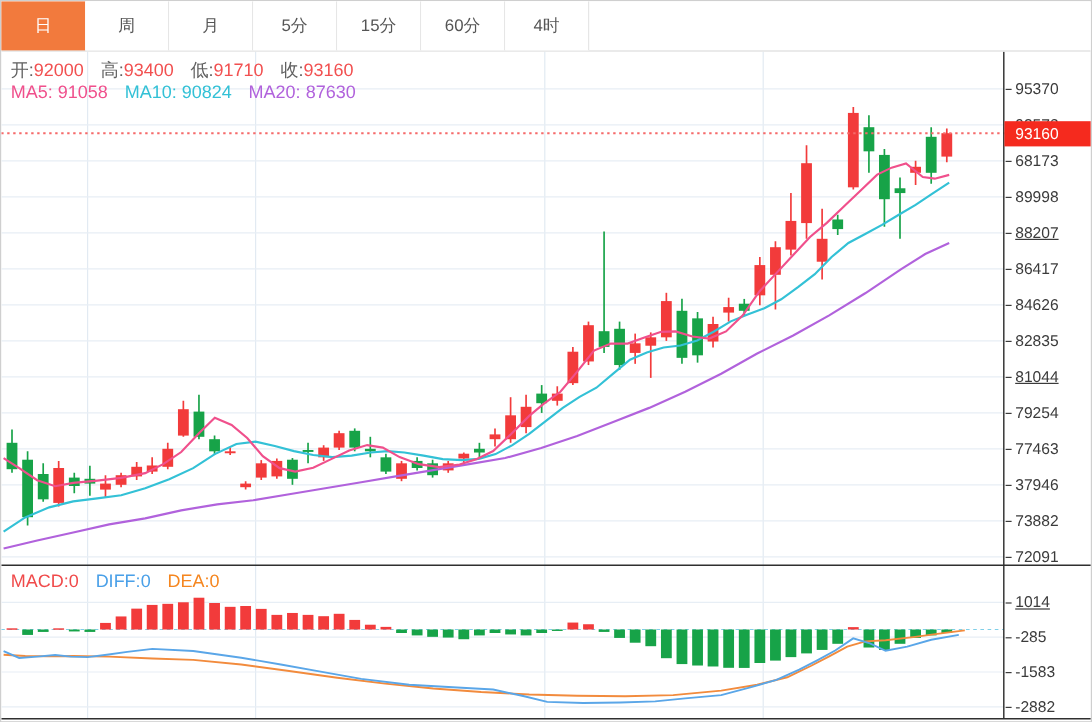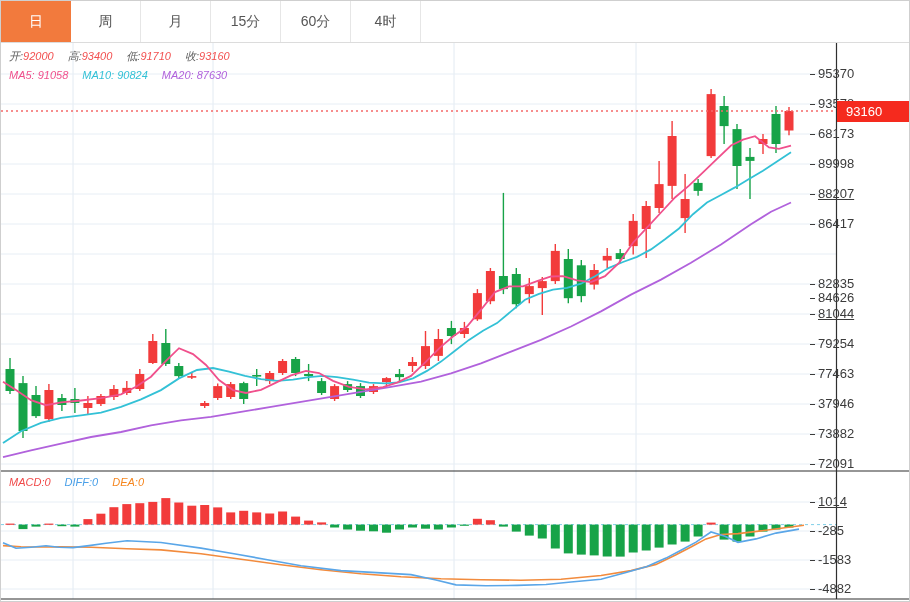--- a/index.html
+++ b/index.html
@@ -1,35 +1,36 @@
 <!DOCTYPE html>
 <html><head>
 <meta charset="utf-8">
 <style>
   html,body{margin:0;padding:0;background:#fff;font-family:"Liberation Sans",sans-serif;}
   .app{position:relative;width:908px;height:600px;border:1px solid #cfcfcf;background:#fff;overflow:hidden;}
   .tabbar{position:absolute;left:0;top:0;width:908px;height:42px;display:flex;align-items:stretch;border-bottom:1px solid #dcdcdc;background:#fff;box-sizing:border-box;z-index:5;}
   .tab{width:70px;display:flex;align-items:center;justify-content:center;font-size:14px;color:#555;border-right:1px solid #e6e6e6;cursor:pointer;box-sizing:border-box;background:#fff;}
   .tab.active{background:#f27a3d;color:#fff;border:none;margin:0;}
   #chart-svg{position:absolute;left:0;top:0;}
-  .readout{position:absolute;font-size:11px;white-space:nowrap;z-index:4;font-style:italic;}
+  .readout{position:absolute;font-size:15px;white-space:nowrap;z-index:4;}
   .readout .grp{margin-right:14px;}
-  .axis{position:absolute;left:808px;top:0;width:72px;height:444px;z-index:3;}
+  .axis{position:absolute;left:836px;top:0;width:72px;height:444px;z-index:3;}
   .tick{position:absolute;left:0;height:18px;line-height:18px;font-size:13px;color:#3b3b3b;padding-left:9px;}
   .tick::before{content:"";position:absolute;left:1px;top:9px;width:5px;height:1px;background:#3b3b3b;}
   .price-tag{position:absolute;left:836px;width:72px;height:21px;line-height:21px;background:#f52a1e;color:#fff;font-size:13px;padding-left:9px;box-sizing:border-box;z-index:6;}
 </style>
 </head>
 <body>
 
 <div class="app">
   <div class="tabbar" id="tabbar">
       <div class="tab active">日</div>
       <div class="tab">周</div>
       <div class="tab">月</div>
+      <div class="tab">5分</div>
       <div class="tab">15分</div>
       <div class="tab">60分</div>
       <div class="tab">4时</div>
     </div>
   <svg id="chart-svg" width="910" height="602" viewBox="0 0 910 602">
       <line x1="72" y1="42" x2="72" y2="598" stroke="#e2eaf2" stroke-width="1"></line>
       <line x1="212" y1="42" x2="212" y2="598" stroke="#e2eaf2" stroke-width="1"></line>
       <line x1="453" y1="42" x2="453" y2="598" stroke="#e2eaf2" stroke-width="1"></line>
       <line x1="635" y1="42" x2="635" y2="598" stroke="#e2eaf2" stroke-width="1"></line>
       <line x1="0" y1="73" x2="836" y2="73" stroke="#e7eef5" stroke-width="1"></line>
@@ -247,27 +248,27 @@
   <div class="readout" id="ohlc-readout" style="left:8px;top:48px;"><span class="grp"><span style="color: rgb(96, 96, 96);">开:</span><span style="color: rgb(242, 80, 80);">92000</span></span><span class="grp"><span style="color: rgb(96, 96, 96);">高:</span><span style="color: rgb(242, 80, 80);">93400</span></span><span class="grp"><span style="color: rgb(96, 96, 96);">低:</span><span style="color: rgb(242, 80, 80);">91710</span></span><span class="grp"><span style="color: rgb(96, 96, 96);">收:</span><span style="color: rgb(242, 80, 80);">93160</span></span></div>
   <div class="readout" id="ma-readout" style="left:8px;top:68px;"><span class="grp"><span style="color: rgb(240, 80, 140);">MA5: </span><span style="color: rgb(240, 80, 140);">91058</span></span><span class="grp"><span style="color: rgb(51, 193, 214);">MA10: </span><span style="color: rgb(51, 193, 214);">90824</span></span><span class="grp"><span style="color: rgb(177, 98, 220);">MA20: </span><span style="color: rgb(177, 98, 220);">87630</span></span></div>
   <div class="readout" id="macd-readout" style="left:8px;top:475px;"><span class="grp"><span style="color: rgb(240, 74, 74);">MACD:</span><span style="color: rgb(240, 74, 74);">0</span></span><span class="grp"><span style="color: rgb(74, 160, 232);">DIFF:</span><span style="color: rgb(74, 160, 232);">0</span></span><span class="grp"><span style="color: rgb(245, 134, 31);">DEA:</span><span style="color: rgb(245, 134, 31);">0</span></span></div>
   <div class="axis" id="price-axis">
       <div class="tick" style="top: 64px;">95370</div>
       <div class="tick" style="top: 94px;">93578</div>
       <div class="tick" style="top: 124px;">68173</div>
       <div class="tick" style="top: 154px;">89998</div>
       <div class="tick" style="top: 184px; text-decoration: underline;">88207</div>
       <div class="tick" style="top: 214px;">86417</div>
-      <div class="tick" style="top: 244px; margin-top: 44px;">84626</div>
+      <div class="tick" style="top: 244px;">84626</div>
       <div class="tick" style="top: 274px;">82835</div>
       <div class="tick" style="top: 304px; text-decoration: underline;">81044</div>
       <div class="tick" style="top: 334px;">79254</div>
       <div class="tick" style="top: 364px;">77463</div>
       <div class="tick" style="top: 394px;">37946</div>
       <div class="tick" style="top: 424px;">73882</div>
       <div class="tick" style="top: 454px;">72091</div>
       <div class="tick" style="top: 492px; text-decoration: underline;">1014</div>
       <div class="tick" style="top: 521px;">-285</div>
       <div class="tick" style="top: 550px;">-1583</div>
-      <div class="tick" style="top: 579px;">-4882</div>
+      <div class="tick" style="top: 579px;">-2882</div>
     </div>
   <div class="price-tag" id="price-tag" style="top: 100px;">93160</div>
 </div>
 
 </body></html>

